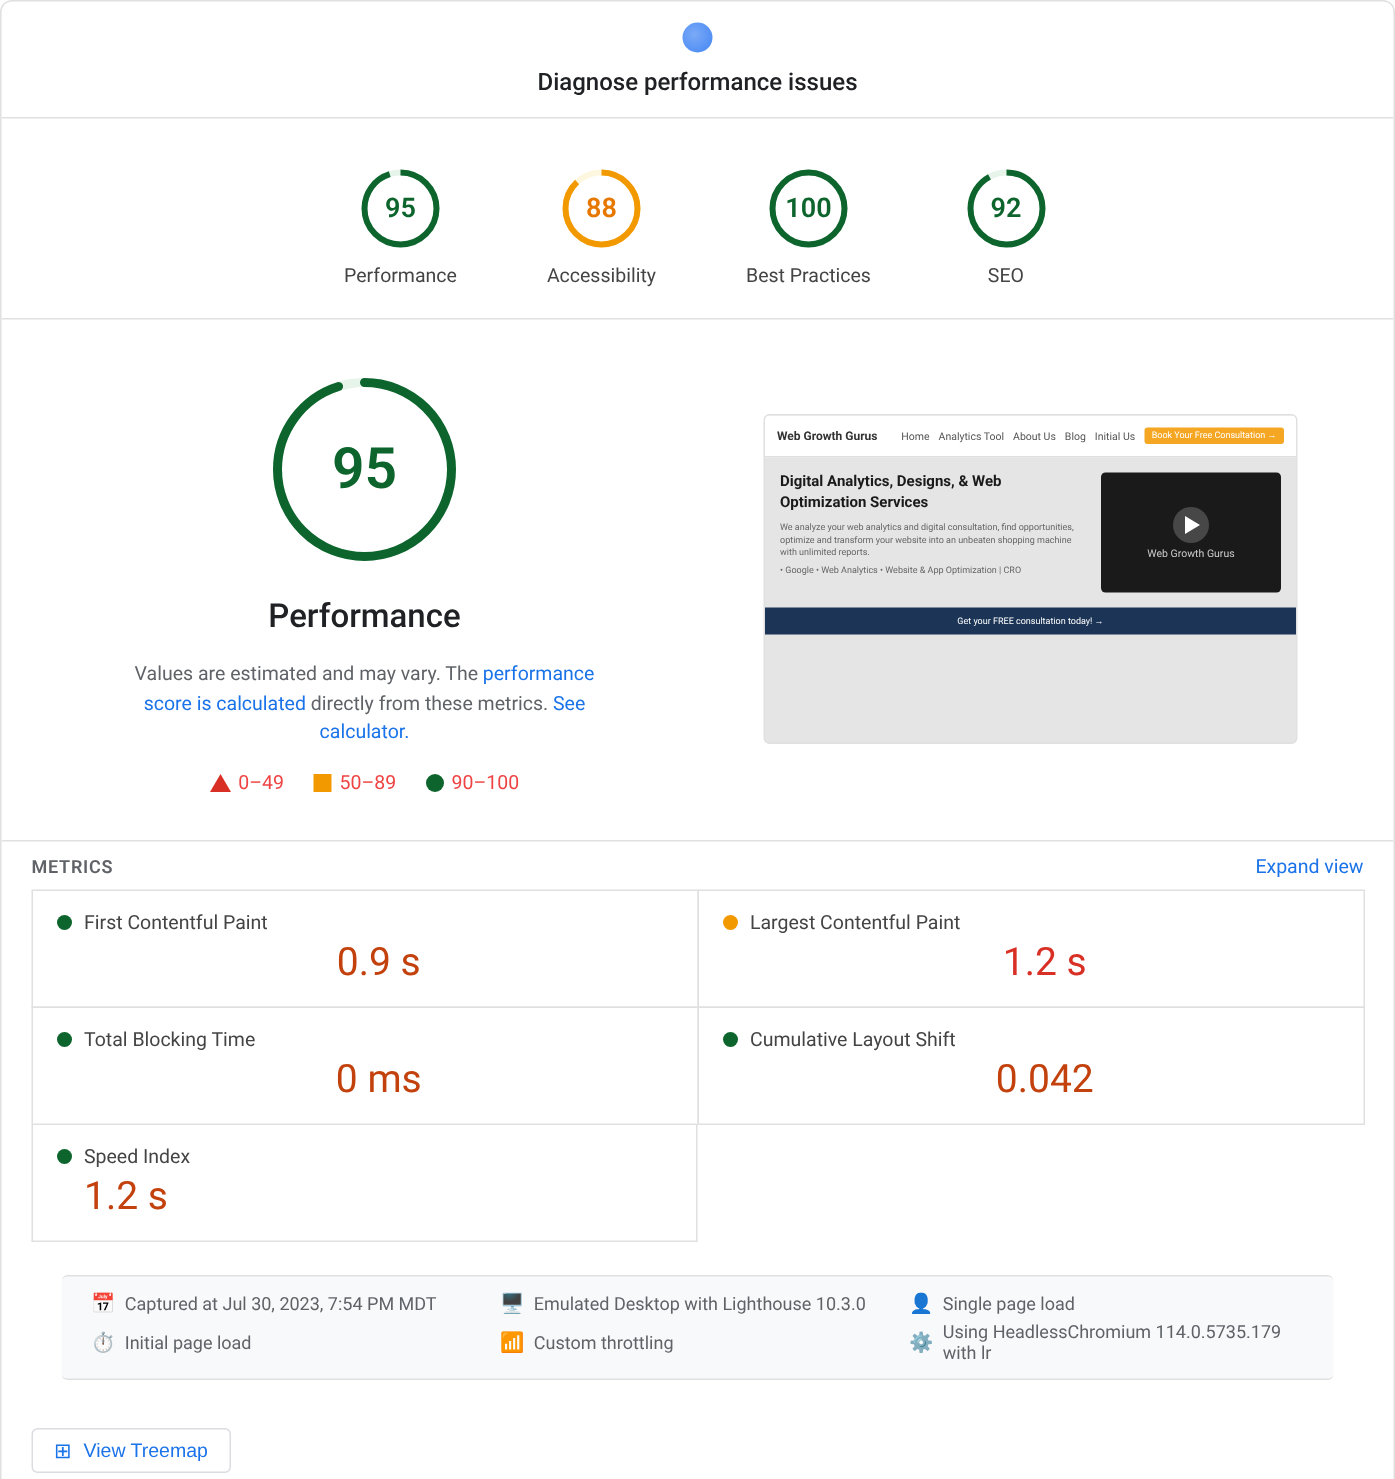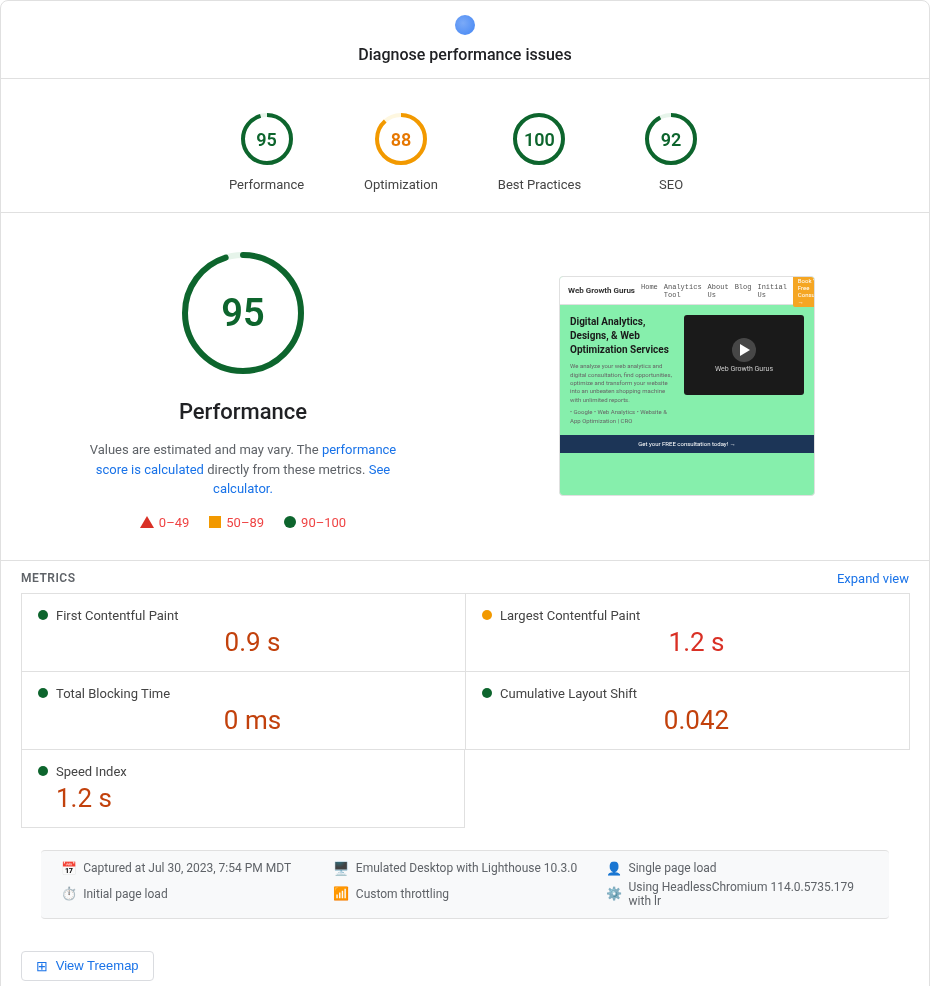--- a/index.html
+++ b/index.html
@@ -153,25 +153,25 @@
     }
 
     
     .perf-right {
       flex: 1;
       display: flex;
       align-items: center;
       justify-content: center;
     }
     .screenshot-mockup {
-      width: 256px;
+      width: 356px;
       height: 220px;
       border: 1px solid #e0e0e0;
       border-radius: 4px;
-      background: #86efac;
+      background: #e5e5e5;
       position: relative;
       overflow: hidden;
     }
     .screenshot-top-bar {
       height: 28px;
       background: #fff;
       border-bottom: 1px solid #e0e0e0;
       display: flex;
       align-items: center;
       padding: 0 8px;
@@ -186,21 +186,20 @@
       white-space: nowrap;
     }
     .screenshot-nav {
       display: flex;
       gap: 6px;
       margin-left: auto;
     }
     .screenshot-nav span {
       font-size: 7px;
       color: #555;
-      font-family: Liberation Mono, monospace;
     }
     .screenshot-btn {
       background: #f5a623;
       color: #fff;
       font-size: 6px;
       padding: 2px 5px;
       border-radius: 2px;
     }
     .screenshot-content {
       padding: 10px;
@@ -442,21 +441,21 @@
     </div>
 
     <div class="score-item">
       <div class="score-circle">
         <svg width="60" height="60" viewBox="0 0 60 60">
           <circle cx="30" cy="30" r="24" fill="none" stroke="#fef7e0" stroke-width="4"></circle>
           <circle cx="30" cy="30" r="24" fill="none" stroke="#f29900" stroke-width="4" stroke-dasharray="150.796" stroke-dashoffset="18.1"></circle>
         </svg>
         <span class="score-num orange">88</span>
       </div>
-      <span class="score-label">Optimization</span>
+      <span class="score-label">Accessibility</span>
     </div>
 
     <div class="score-item">
       <div class="score-circle">
         <svg width="60" height="60" viewBox="0 0 60 60">
           <circle cx="30" cy="30" r="24" fill="none" stroke="#e6f4ea" stroke-width="4"></circle>
           <circle cx="30" cy="30" r="24" fill="none" stroke="#0d652d" stroke-width="4" stroke-dasharray="150.796" stroke-dashoffset="0"></circle>
         </svg>
         <span class="score-num green">100</span>
       </div>

